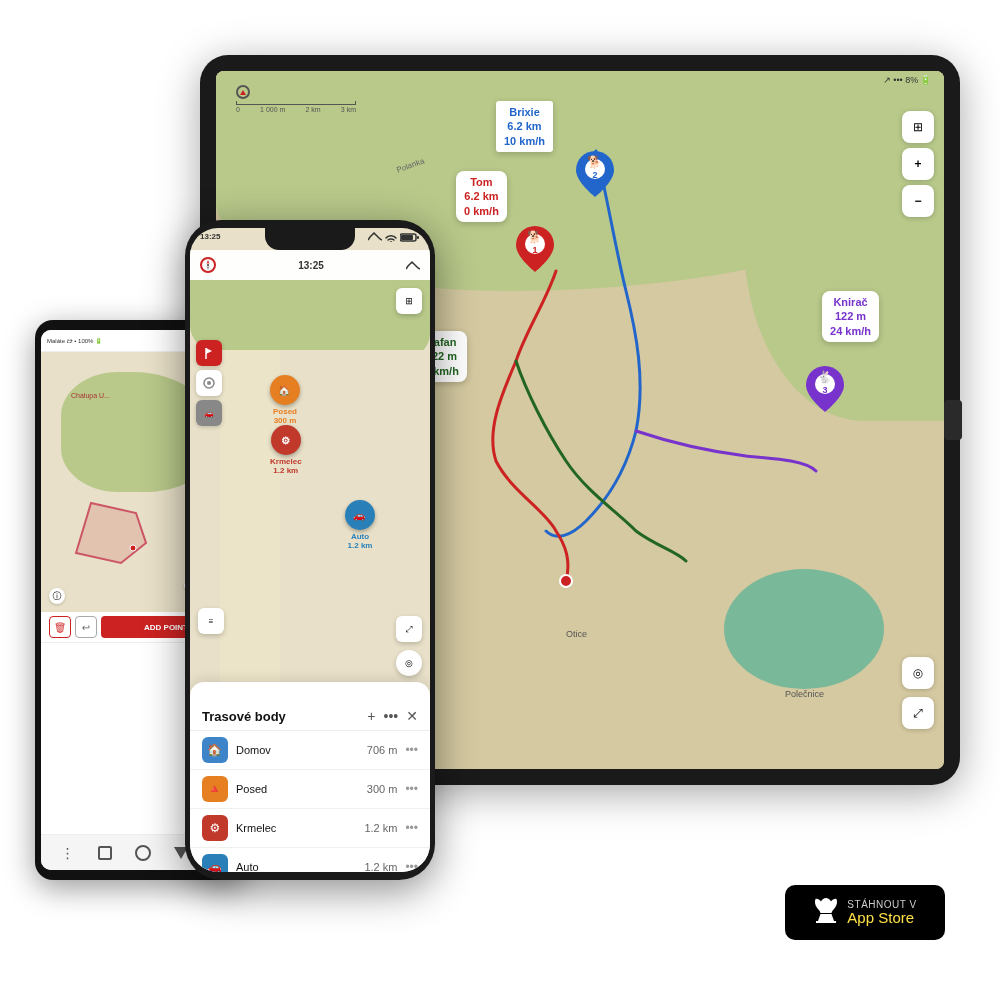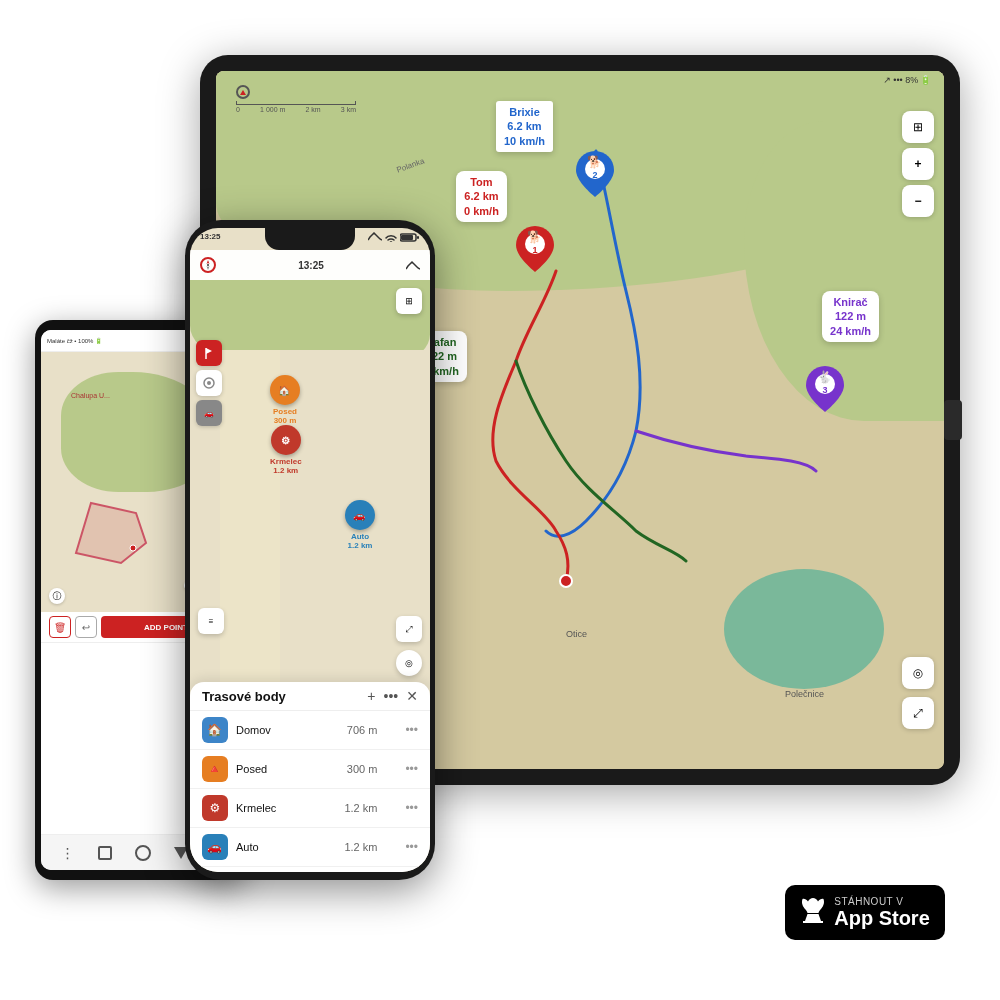--- a/index.html
+++ b/index.html
@@ -393,21 +393,21 @@
       height: 190px;
       background: white;
       border-radius: 14px 14px 0 0;
       box-shadow: 0 -3px 12px rgba(0,0,0,0.1);
       overflow: hidden;
     }
     .panel-header {
       display: flex;
       align-items: center;
       justify-content: space-between;
-      padding: 6px 12px 6px;
+      padding: 26px 12px 6px;
       border-bottom: 1px solid #eee;
     }
     .panel-title {
       font-size: 13px;
       font-weight: 700;
       color: #111;
     }
     .panel-actions {
       display: flex; gap: 8px; align-items: center;
     }
@@ -430,21 +430,21 @@
     }
     .panel-item-name {
       flex: 1;
       font-size: 11px;
       color: #111;
       font-weight: 500;
     }
     .panel-item-dist {
       font-size: 11px;
       color: #666;
-      margin-right: 20px;
+      margin-right: 0;
     }
     .panel-item-dots {
       font-size: 12px;
       color: #999;
     }
 
     
     .store-badges {
       position: absolute;
       bottom: 60px;
@@ -473,23 +473,23 @@
       flex-direction: column;
     }
     .badge-sub {
       font-size: 10px;
       font-weight: 400;
       color: #ccc;
       text-transform: uppercase;
       letter-spacing: 0.5px;
     }
     .badge-main {
-      font-size: 20px;
-      font-weight: 700;
-      color: #ffffff;
+      font-size: 15px;
+      font-weight: 400;
+      color: #fde047;
       line-height: 1.1;
     }
 
     
     .sidebar-btns {
       position: absolute;
       top: 60px; left: 6px;
       display: flex; flex-direction: column; gap: 4px;
     }
     .sidebar-btn {

